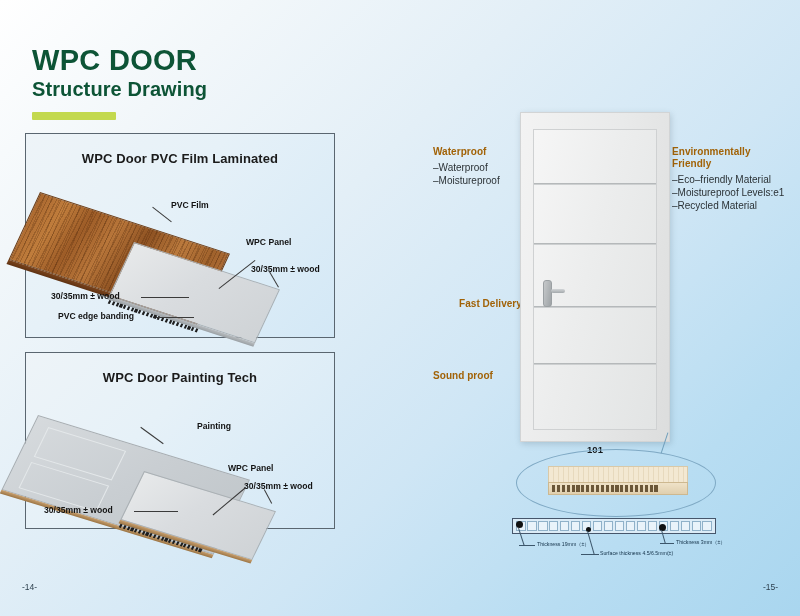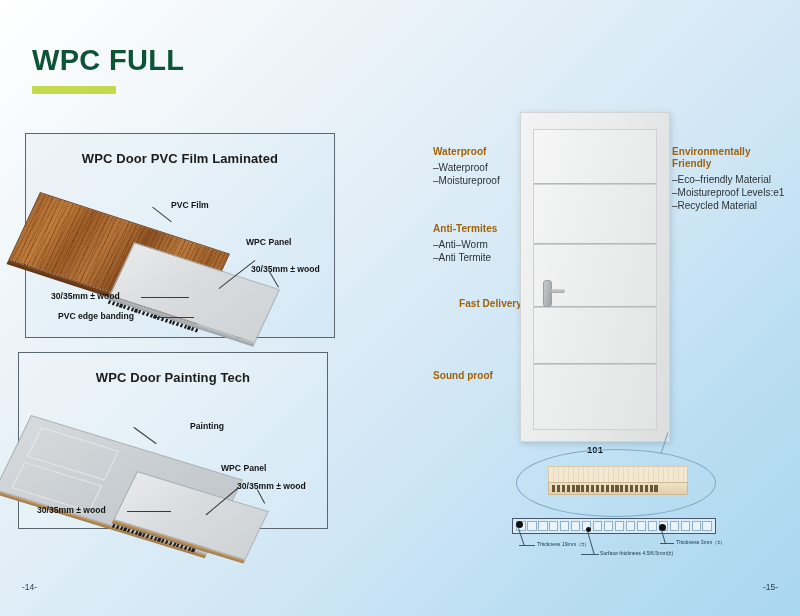--- a/index.html
+++ b/index.html
@@ -15,21 +15,21 @@
   .left-head { position:absolute; left:32px; top:45px; }
   .title-main { font-size:29px; font-weight:bold; color:#0d5436; letter-spacing:.3px; line-height:1.05; }
   .title-sub  { font-size:20px; font-weight:bold; color:#0d5436; margin-top:3px; letter-spacing:.1px; }
   .accent-bar { width:84px; height:8px; background:#c3d94e; margin-top:11px; border-radius:1px; }
 
   .panel-box {
     position:absolute; border:1.6px solid #5a6670;
     background:linear-gradient(135deg,#eef4f8 0%,#e6f1f8 40%,#d3e8f6 100%);
   }
   #box-laminated { left:25px; top:133px; width:310px; height:205px; }
-  #box-painting  { left:18px; top:352px; width:310px; height:177px; }
+  #box-painting  { left:25px; top:352px; width:310px; height:177px; }
   .panel-title { text-align:center; font-size:13px; font-weight:bold; color:#1b1b1b; margin-top:17px; letter-spacing:.1px; }
 
   .dlabel { position:absolute; font-size:8.6px; font-weight:bold; color:#131313; white-space:nowrap; }
   .lline  { position:absolute; background:#3a3a3a; height:1px; }
 
   
   .plank { position:absolute; transform-origin:0 0; }
   .wood-face {
     background:
       repeating-linear-gradient(92deg, rgba(88,45,12,.30) 0 1px, rgba(160,96,40,0) 1px 4px),
@@ -107,21 +107,22 @@
   .pagenum { position:absolute; bottom:24px; font-size:8.5px; color:#2c3f4d; }
   #pg-left  { left:22px; }
   #pg-right { right:22px; }
 </style>
 </head>
 <body>
 
 <div class="page">
 
   <div class="left-head">
-    <div class="title-main">WPC FULL</div>
+    <div class="title-main">WPC DOOR</div>
+    <div class="title-sub">Structure Drawing</div>
     <div class="accent-bar"></div>
   </div>
 
   <div class="panel-box" id="box-laminated">
     <div class="panel-title">WPC Door PVC Film Laminated</div>
 
     <div class="plank" style="left:14px; top:58px; width:190px; height:78px; transform:skewY(18deg) skewX(-22deg);">
       <div class="wood-face" style="position:absolute; inset:0; border:1px solid #6d3d16;"></div>
       <div class="wood-edge" style="position:absolute; left:0; top:78px; width:190px; height:5px;"></div>
     </div>
@@ -224,27 +225,20 @@
   </div>
 
   <div class="pagenum" id="pg-left">-14-</div>
 
 
   <div class="feat" style="left:433px; top:146px; width:90px;">
     <h4>Waterproof</h4>
     <ul>
       <li>–Waterproof</li>
       <li>–Moistureproof</li>
-    </ul>
-  </div>
-  <div class="feat" style="left:433px; top:223px; width:95px;">
-    <h4>Anti-Termites</h4>
-    <ul>
-      <li>–Anti–Worm</li>
-      <li>–Anti Termite</li>
     </ul>
   </div>
   <div class="feat" style="left:433px; top:298px; width:95px;margin-left:26px;">
     <h4>Fast Delivery</h4>
   </div>
   <div class="feat" style="left:433px; top:370px; width:95px;">
     <h4>Sound proof</h4>
   </div>
 
   <div class="feat" style="left:672px; top:146px; width:118px;">

